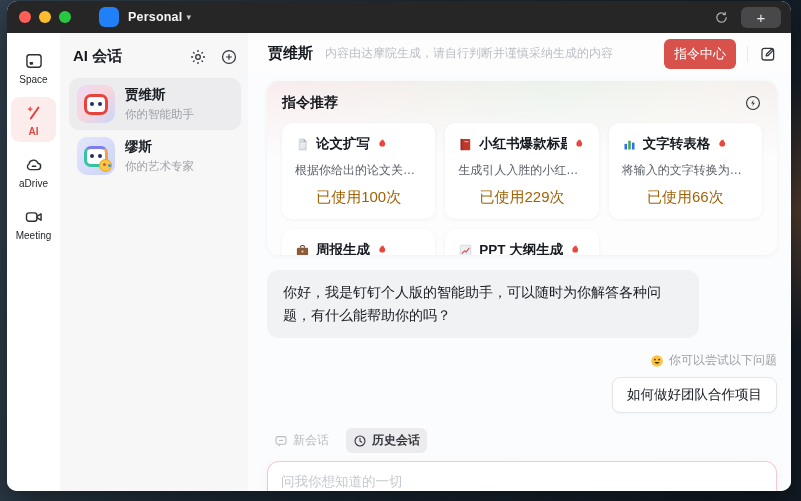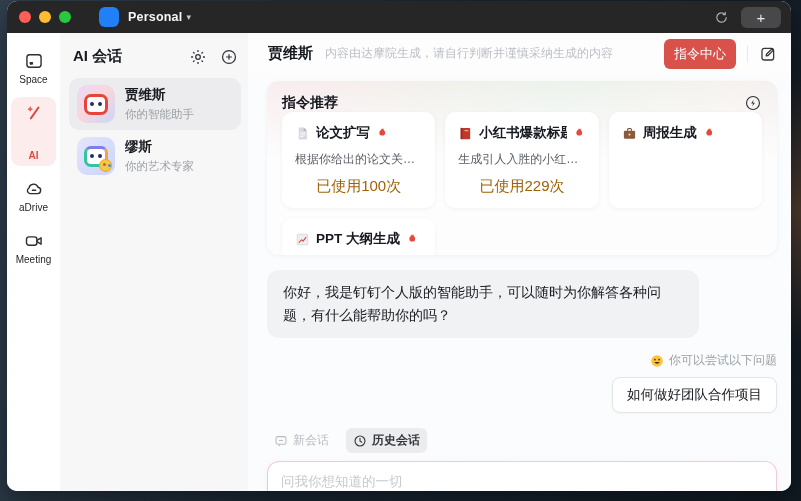--- a/index.html
+++ b/index.html
@@ -29,21 +29,21 @@
   .tb-spacer{ flex:1; }
   .tb-icon { color:#a9aaac; display:flex; align-items:center; margin-right:12px; }
   .tb-plus { width:40px; height:21px; border-radius:6px; background:#48484b; color:#e9e9ea; font-size:15px; display:flex; align-items:center; justify-content:center; line-height:1; }
   
   .wbody { flex:1; display:flex; min-height:0; }
   
   .rail { width:53px; background:#fff; display:flex; flex-direction:column; align-items:center; padding-top:12px; gap:7px; flex:0 0 auto; }
   .rail-item { width:45px; padding:6px 0 5px; border-radius:9px; display:flex; flex-direction:column; align-items:center; gap:3px; color:#2c2f34; }
   .rail-item .lbl { font-size:10px; color:#1d2025; }
   .rail-item.active { background:#fcecec; color:#e0473f; }
-  .rail-item.active .lbl { color:#e0473f; font-weight:bold;margin-top:24px; }
+  .rail-item.active .lbl { color:#e0473f; font-weight:bold; }
   
   .chatlist { width:188px; background:#f7f7f8; flex:0 0 auto; padding:10px 7px 0 9px; }
   .cl-head { display:flex; align-items:center; padding:4px 3px 12px 4px; }
   .cl-title { font-size:15px; font-weight:bold; flex:1; }
   .cl-icons { display:flex; gap:13px; color:#2f3237; align-items:center; }
   .cl-item { display:flex; align-items:center; gap:10px; padding:7px 8px; border-radius:10px; }
   .cl-item.selected { background:#ececee; }
   .cl-name { font-size:13.5px; font-weight:bold; color:#181b20; }
   .cl-desc { font-size:11.5px; color:#9ca0a6; margin-top:3px; }
   .avatar { width:38px; height:38px; border-radius:10px; display:flex; align-items:center; justify-content:center; position:relative; flex:0 0 auto; }
@@ -65,21 +65,21 @@
   .mh-compose { color:#33363b; display:flex; align-items:center; }
   .content { flex:1; padding:7px 14px 0 19px; display:flex; flex-direction:column; min-height:0; }
   
   .panel { border-radius:12px; height:174px; overflow:hidden; padding:13px 15px 0 15px;
     background:
       linear-gradient(180deg, rgba(255,255,255,0) 0%, #fdfdfd 78px),
       linear-gradient(100deg,#f9ecee 0%, #f2f0ec 30%, #ecf2ec 55%, #f6f2ee 85%, #f4eff0 100%);
     box-shadow:0 1px 5px rgba(0,0,0,.05);
     flex:0 0 auto;
   }
-  .panel-head { display:flex; align-items:center; }
+  .panel-head { display:flex; align-items:center; margin-bottom:11px; }
   .panel-title { font-size:14px; font-weight:bold; flex:1; }
   .flash { color:#2f3237; display:flex; }
   .cards { display:grid; grid-template-columns:repeat(3,1fr); gap:10px;text-align:center; }
   .card { background:#fff; border-radius:10px; padding:12px 13px; box-shadow:0 1px 4px rgba(0,0,0,.05); min-width:0; }
   .card-top { display:flex; align-items:center; gap:6px; }
   .card-title { font-size:13.5px; font-weight:bold; white-space:nowrap; overflow:hidden; }
   .card-desc { font-size:12px; color:#595e66; margin-top:9px; white-space:nowrap; overflow:hidden; text-overflow:ellipsis; }
   .card-usage { font-size:15px; color:#a16207; margin-top:9px; }
   .cicon { width:15px; height:15px; flex:0 0 auto; display:flex; }
   .fire { width:13px; height:14px; flex:0 0 auto; display:flex; }
@@ -263,20 +263,39 @@
                 <span class="fire">
                     <svg width="13" height="14" viewBox="0 0 24 24">
                       <path d="M12 2c.6 3.2-3.4 4.8-3.4 8.4a5.4 5.4 0 0 0 10.8 0c0-2-1-3.4-2-4.7-.9-1.3-1.6-2.3-1.4-3.7-1.6.6-2.6 1.7-2.9 3.2C12.7 4 12.5 3 12 2z" fill="#e8473b" transform="translate(-2.5 1)"></path>
                     </svg>
                   </span>
               </div>
               <div class="card-desc">生成引人入胜的小红书标题</div>
               <div class="card-usage">已使用229次</div>
             </div>
 
+            <div class="card">
+              <div class="card-top">
+                <span class="cicon">
+                    <svg width="15" height="15" viewBox="0 0 24 24">
+                      <rect x="4" y="11" width="4" height="9" fill="#2f6fed"></rect>
+                      <rect x="10" y="6" width="4" height="14" fill="#34a853"></rect>
+                      <rect x="16" y="9" width="4" height="11" fill="#2f6fed"></rect>
+                    </svg>
+                  </span>
+                <span class="card-title">文字转表格</span>
+                <span class="fire">
+                    <svg width="13" height="14" viewBox="0 0 24 24">
+                      <path d="M12 2c.6 3.2-3.4 4.8-3.4 8.4a5.4 5.4 0 0 0 10.8 0c0-2-1-3.4-2-4.7-.9-1.3-1.6-2.3-1.4-3.7-1.6.6-2.6 1.7-2.9 3.2C12.7 4 12.5 3 12 2z" fill="#e8473b" transform="translate(-2.5 1)"></path>
+                    </svg>
+                  </span>
+              </div>
+              <div class="card-desc">将输入的文字转换为表格</div>
+              <div class="card-usage">已使用66次</div>
+            </div>
 
             <div class="card">
               <div class="card-top">
                 <span class="cicon">
                     <svg width="15" height="15" viewBox="0 0 24 24">
                       <rect x="3" y="7.5" width="18" height="13" rx="2" fill="#8a5a3b"></rect>
                       <path d="M9 7.5V6a2 2 0 0 1 2-2h2a2 2 0 0 1 2 2v1.5" fill="none" stroke="#6e4428" stroke-width="1.8"></path>
                       <rect x="10.5" y="12" width="3" height="3" rx=".6" fill="#e8d3b0"></rect>
                     </svg>
                   </span>

